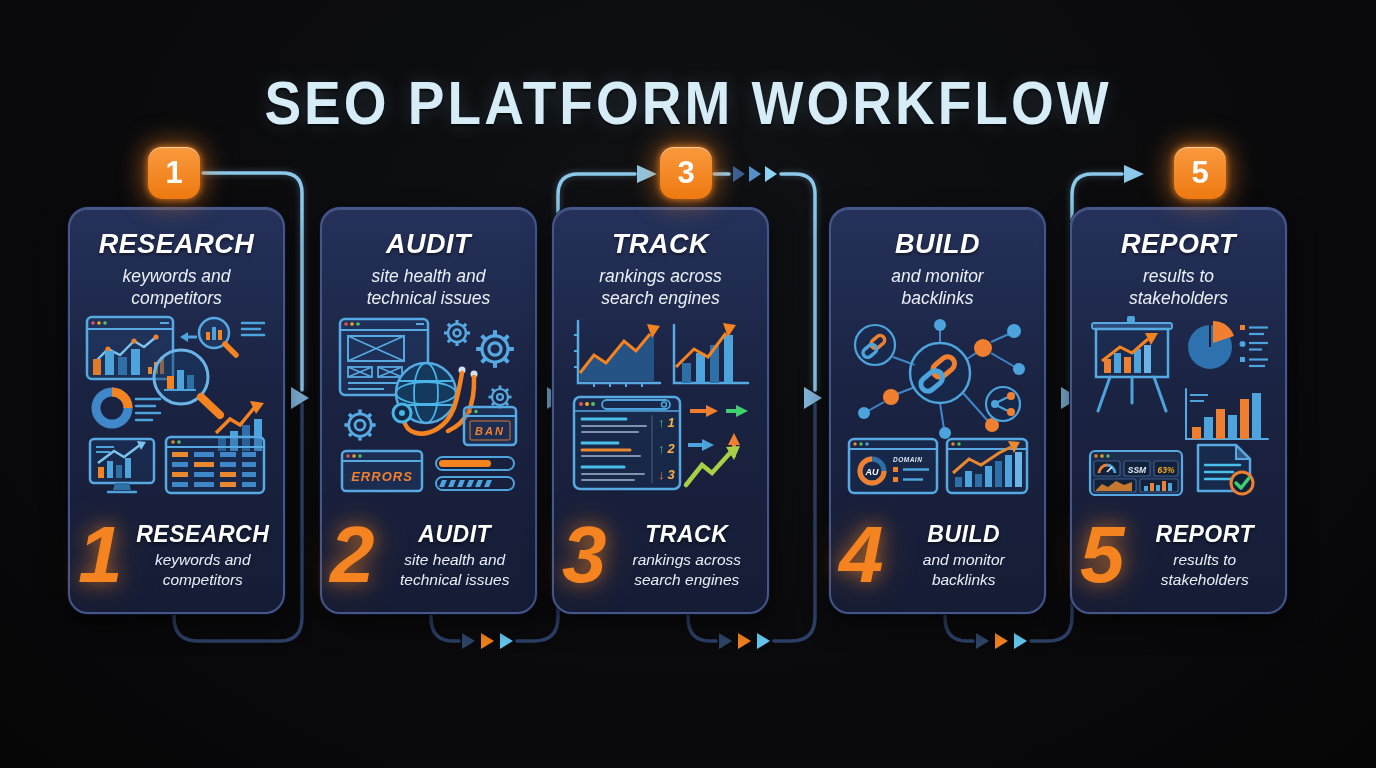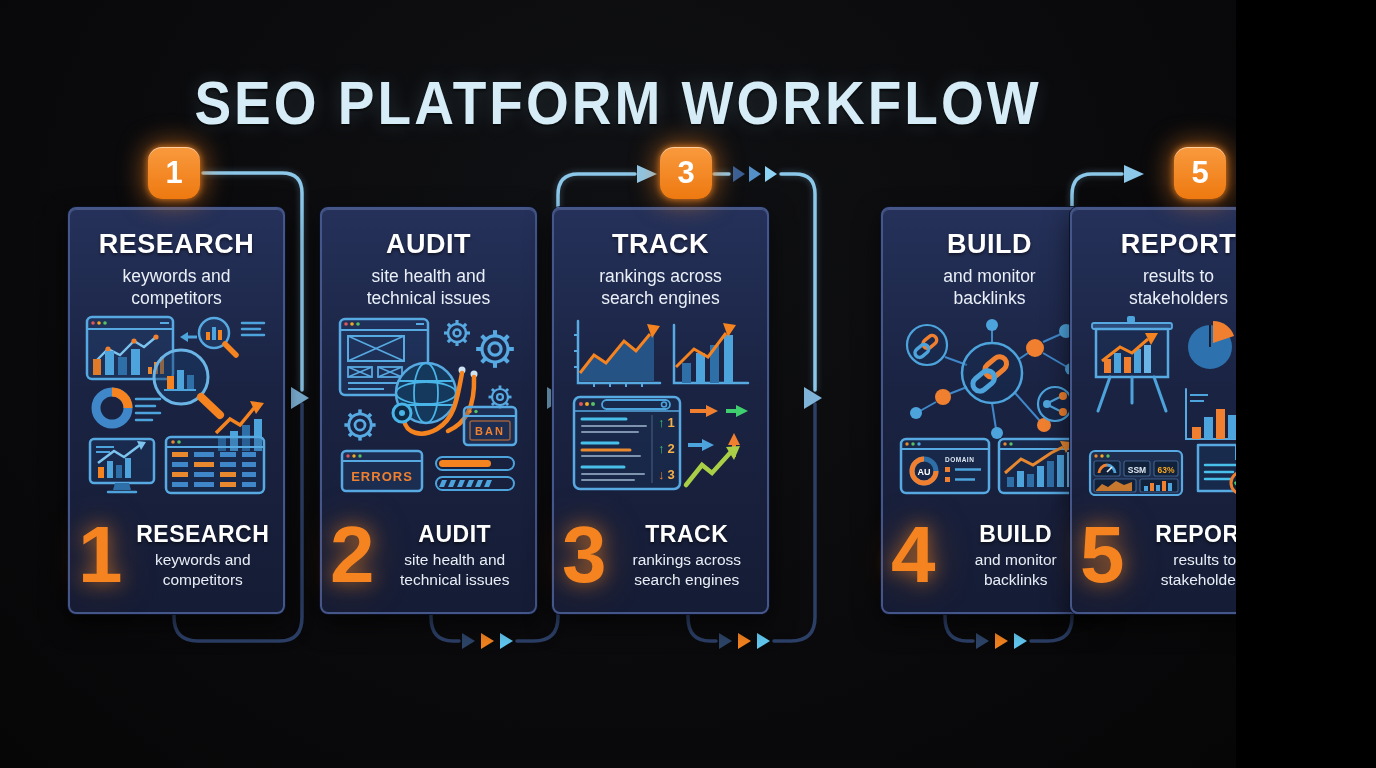--- a/index.html
+++ b/index.html
@@ -1,22 +1,22 @@
 <!DOCTYPE html>
 <html><head>
 <meta charset="utf-8">
 <style>
   html,body{margin:0;padding:0;background:#000;}
-  #canvas{position:relative;width:1236px;height:768px;background:radial-gradient(ellipse at 50% 30%,#101114 0%,#0a0a0c 60%,#060607 100%);overflow:hidden;font-family:"Liberation Sans",sans-serif;}
+  #canvas{position:relative;width:1376px;height:768px;background:radial-gradient(ellipse at 50% 30%,#101114 0%,#0a0a0c 60%,#060607 100%);overflow:hidden;font-family:"Liberation Sans",sans-serif;}
   .main-title{position:absolute;top:34px;left:0;right:0;text-align:center;color:#d6ecf7;font-size:55px;font-weight:800;letter-spacing:3px;transform:scaleY(1.1);text-shadow:0 2px 2px rgba(0,0,0,.6),0 0 18px rgba(150,210,240,.18);}
   .connectors{position:absolute;left:0;top:0;z-index:1;}
-  .card{position:absolute;top:207px;width:213px;height:403px;border-radius:8px;z-index:2;
+  .card{position:absolute;top:207px;width:213px;height:403px;border-radius:20px;z-index:2;
         background:linear-gradient(180deg,#25315a 0%,#1a2342 45%,#151c35 100%);
         border:2px solid #44568a;
-        box-shadow:0 0 0 1px rgba(12,18,36,.9),0 10px 26px rgba(0,0,0,.55),inset 0 1px 0 rgba(160,185,230,.28);}
+        box-shadow:0 0 0 1px rgba(12,18,36,.9),0 10px 26px rgba(0,0,0,.55),inset 0 1px 0 rgba(160,185,230,.28);font-style:italic;}
   .card-title{margin:0;position:absolute;top:20px;left:0;right:0;text-align:center;color:#ffffff;font-size:27px;font-weight:700;letter-spacing:.5px;text-shadow:0 2px 3px rgba(0,0,0,.5);}
   .card-sub{margin:0;position:absolute;top:56px;left:50%;transform:translateX(-50%);width:168px;text-align:center;color:#eaf0f8;font-size:17.5px;line-height:1.28;}
   .icons{position:absolute;top:102px;left:14px;}
   .card-bottom{position:absolute;left:8px;right:6px;top:294px;height:104px;display:flex;align-items:center;gap:6px;}
   .big-num{font-size:80px;font-weight:800;color:#f5831f;line-height:.85;flex:0 0 auto;
            text-shadow:0 0 18px rgba(245,131,31,.6),0 0 42px rgba(245,131,31,.35);}
   .bt{flex:1;text-align:center;}
   .bt-title{color:#ffffff;font-size:23px;font-weight:700;letter-spacing:.5px;text-shadow:0 2px 3px rgba(0,0,0,.5);}
   .bt-sub{color:#e9eef6;font-size:15.5px;line-height:1.25;margin:2px auto 0;max-width:152px;}
   .badge{position:absolute;top:147px;width:52px;height:52px;border-radius:14px;z-index:3;
@@ -402,21 +402,21 @@
     </svg>
     <div class="card-bottom">
       <div class="big-num">3</div>
       <div class="bt">
         <div class="bt-title">TRACK</div>
         <div class="bt-sub">rankings across search engines</div>
       </div>
     </div>
   </section>
 
-  <section class="card" style="left:881px">
+  <section class="card" style="left:829px">
     <h2 class="card-title">BUILD</h2>
     <p class="card-sub">and monitor backlinks</p>
     <svg class="icons" width="185" height="185" viewBox="0 0 185 185">
       <g>
         <g stroke="#3f87c9" stroke-width="2">
           <line x1="48" y1="46" x2="70" y2="54"></line>
             <line x1="95" y1="32" x2="95" y2="16"></line>
           <line x1="122" y1="48" x2="134" y2="40"></line>
             <line x1="146" y1="31" x2="164" y2="23"></line>
           <line x1="146" y1="42" x2="170" y2="56"></line>

